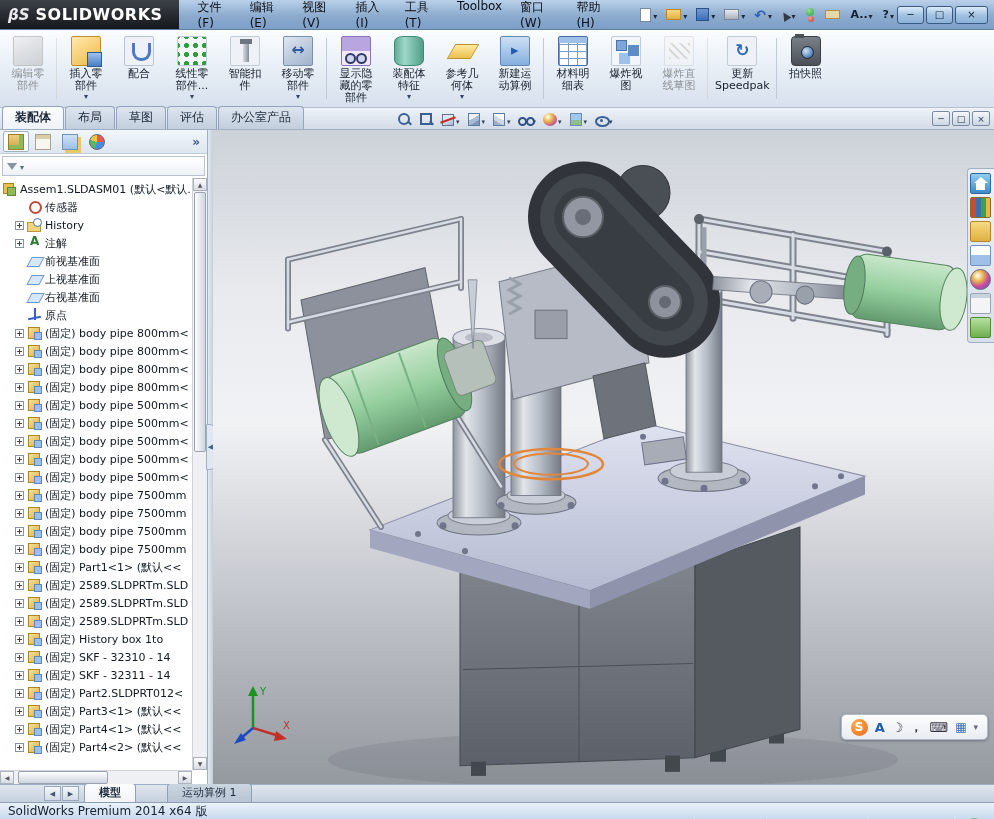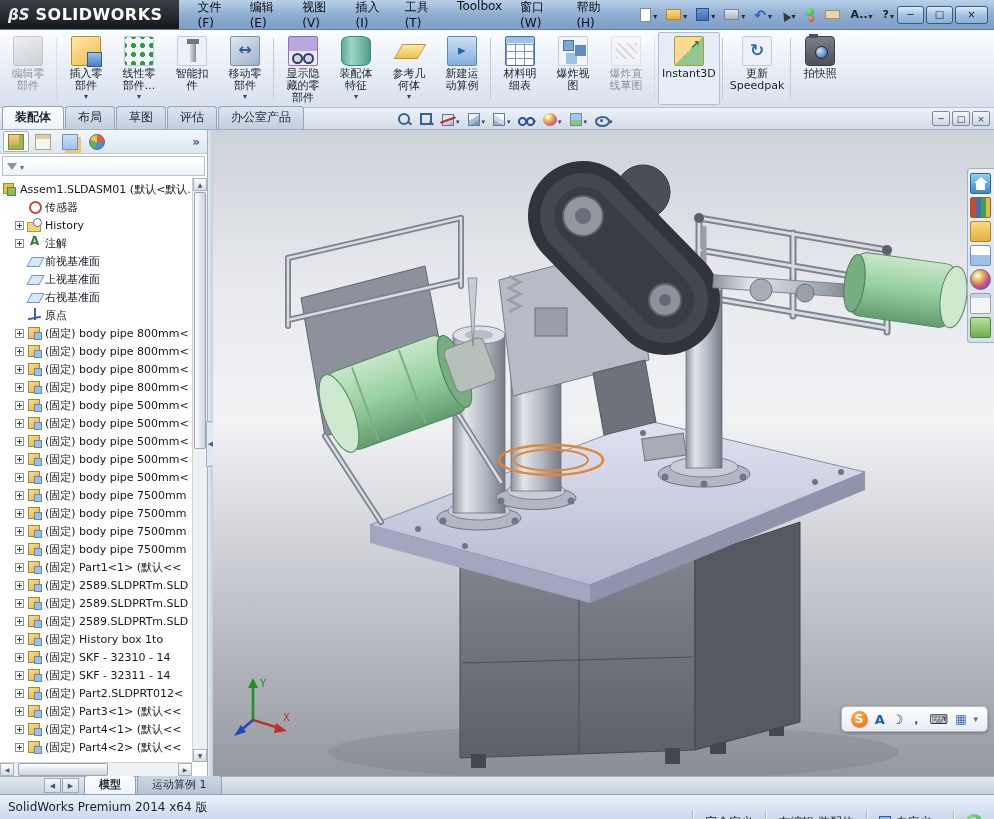--- a/index.html
+++ b/index.html
@@ -180,26 +180,26 @@
   .ime-kb { font-size: 13px; }
   .ime-tool { color: #3a6fb0; }
   .ime-col { color: #667; font-size: 9px; }
   .triad { position: absolute; left: 16px; bottom: 36px; }
 
   
   .btabs { height: 18px; flex: none; background: linear-gradient(#e0e7ef,#c6d1de); border-top: 1px solid #9fb0c4; display: flex; align-items: flex-end; padding-left: 44px; }
   .bnav { width: 17px; height: 15px; border: 1px solid #9aa8ba; background: linear-gradient(#f4f7fa,#d2dbe6); display: flex; align-items: center; justify-content: center; margin: 0 1px 1px 0; color: #44566e; }
   .bnav::before { content: "◀"; font-size: 7px; }
   .bnav.r::before { content: "▶"; }
-  .btablist { display: flex; align-items: center; margin-left: 4px; }
+  .btablist { display: flex; align-items: center; margin-left: 4px; gap: 30px; }
   .btab { padding: 1px 14px 2px; font-size: 11px; border: 1px solid #8fa0b8; border-bottom: none; border-radius: 4px 4px 0 0; background: linear-gradient(#ccd6e2,#b8c4d4); margin-right: 1px; color: #1c2838; white-space: nowrap; }
   .btab.active { background: linear-gradient(#fdfdfe,#f0f3f7); font-weight: bold; }
 
   
-  .statusbar { height: 25px; flex: none; background: linear-gradient(#eaf2fb,#c9d9ed); border-top: 1px solid #8fa0b8; display: flex; align-items: center; padding-left: 8px; font-size: 12px; color: #14python2230; color: #142230; }
+  .statusbar { height: 17px; flex: none; background: linear-gradient(#eaf2fb,#c9d9ed); border-top: 1px solid #8fa0b8; display: flex; align-items: center; padding-left: 8px; font-size: 12px; color: #14python2230; color: #142230; }
   .sproduct { flex: 1; }
   .seg { height: 100%; display: flex; align-items: center; gap: 5px; padding: 0 12px; border-left: 1px solid #a8b8cc; box-shadow: inset 1px 0 0 #f0f6fc; white-space: nowrap; margin-top: 30px; }
   .sb-ico { width: 12px; height: 12px; background: linear-gradient(#9ec0e8,#4a7ec4); border: 1px solid #2f5a96; display: inline-block; }
   .scaret::before { content: "▾"; font-size: 8px; color: #2e4258; }
   .help-badge { width: 16px; height: 16px; border-radius: 50%; background: radial-gradient(circle at 35% 30%, #8fe08f, #2f9e3f); color: #fff; font-weight: bold; font-size: 11px; display: flex; align-items: center; justify-content: center; }
 </style>
 </head>
 <body>
 
 <div id="app">
@@ -294,20 +294,29 @@
     </div>
       <div class="rb dropdown">
       <div class="ric insert-component"></div>
       <div class="rlb">
         <span>插入零</span>
           <span>部件</span>
           <span></span>
       </div>
       <span class="rcaret"></span>
     </div>
+      <div class="rb">
+      <div class="ric mate"></div>
+      <div class="rlb">
+        <span>配合</span>
+          <span></span>
+          <span></span>
+      </div>
+
+    </div>
       <div class="rb dropdown">
       <div class="ric linear-pattern"></div>
       <div class="rlb">
         <span>线性零</span>
           <span>部件...</span>
           <span></span>
       </div>
       <span class="rcaret"></span>
     </div>
       <div class="rb">
@@ -380,29 +389,20 @@
           <span>图</span>
           <span></span>
       </div>
 
     </div>
       <div class="rb disabled sep-after">
       <div class="ric explode-line-sketch"></div>
       <div class="rlb">
         <span>爆炸直</span>
           <span>线草图</span>
-          <span></span>
-      </div>
-
-    </div>
-      <div class="rb active sep-after">
-      <div class="ric instant3d"></div>
-      <div class="rlb">
-        <span>Instant3D</span>
-          <span></span>
           <span></span>
       </div>
 
     </div>
       <div class="rb sep-after">
       <div class="ric update-speedpak"></div>
       <div class="rlb">
         <span>更新</span>
           <span>Speedpak</span>
           <span></span>

